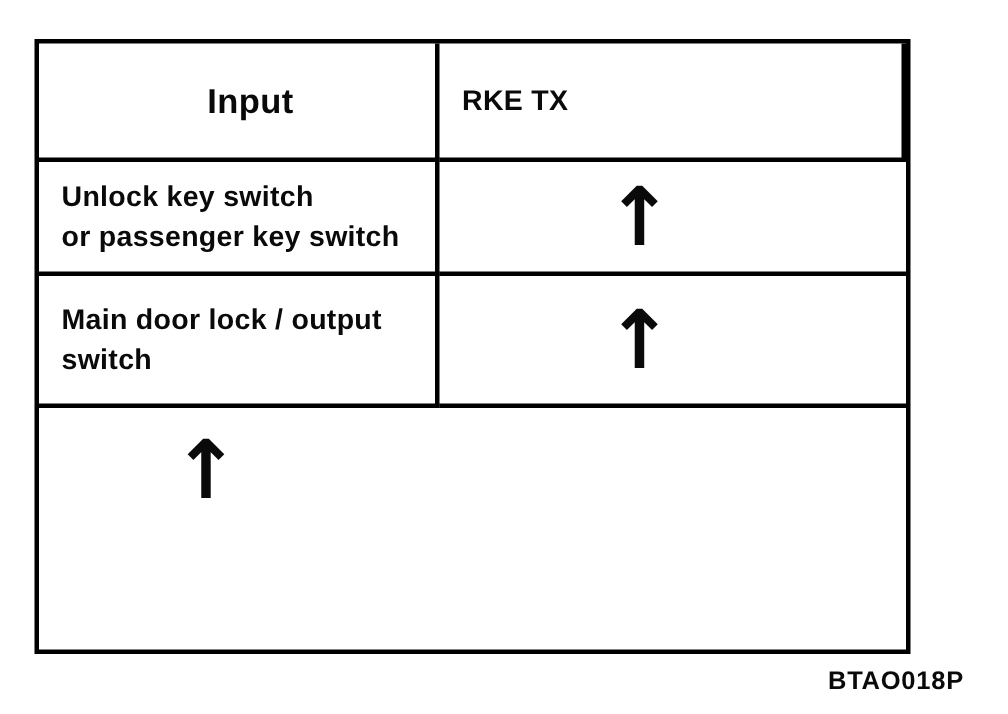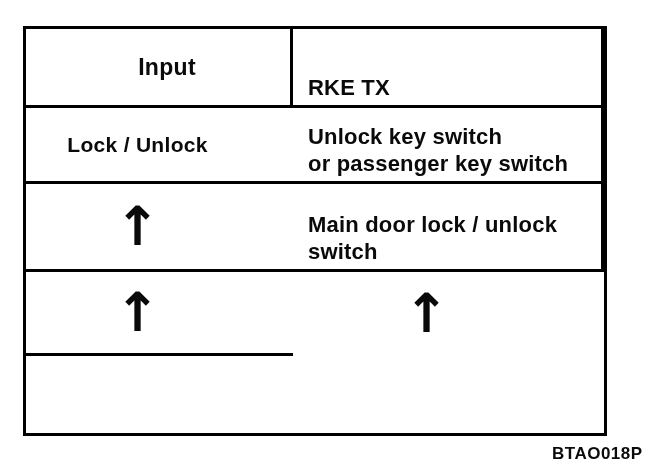--- a/index.html
+++ b/index.html
@@ -40,25 +40,24 @@
   .cell.col-last { border-right: none; }
   .cell.row-last { border-bottom: none; }
   .th {
     justify-content: center;
     font-size: 23px;
     letter-spacing: 0.3px;
   }
   .th .hdr-shift { position: relative; left: 9px; }
   .input-cell {
     padding: 4px 12px 4px 15px;
-    font-size: 22px;
+    font-size: 19px;
     line-height: 27px;
     white-space: pre-line;
     letter-spacing: 0.2px;
-    align-items: flex-end;
   }
   .output-cell {
     justify-content: center;
     font-size: 21px;
     letter-spacing: 0.3px;
   }
   .output-cell .shift { position: relative; left: -22px; }
   .arrow {
     font-family: "DejaVu Sans", sans-serif;
     font-size: 54px;
@@ -82,34 +81,31 @@
 
   <div class="lock-table">
 
     <div class="cell th">
       <span class="hdr-shift">Input</span>
     </div>
 
     <div class="cell input-cell">
       <span>RKE TX</span>
     </div>
-    <div class="cell output-cell col-last">
-      <span class="shift">Lock / Unlock</span>
-    </div>
 
     <div class="cell input-cell">
       <span>Unlock key switch
 or passenger key switch</span>
     </div>
     <div class="cell output-cell col-last">
       <span class="shift arrow">↑</span>
     </div>
 
     <div class="cell input-cell">
-      <span>Main door lock / unlock
+      <span>Main door lock / output
 switch</span>
     </div>
     <div class="cell output-cell col-last">
       <span class="shift arrow">↑</span>
     </div>
 
     <div class="cell output-cell col-last row-last">
       <span class="shift arrow">↑</span>
     </div>
 

